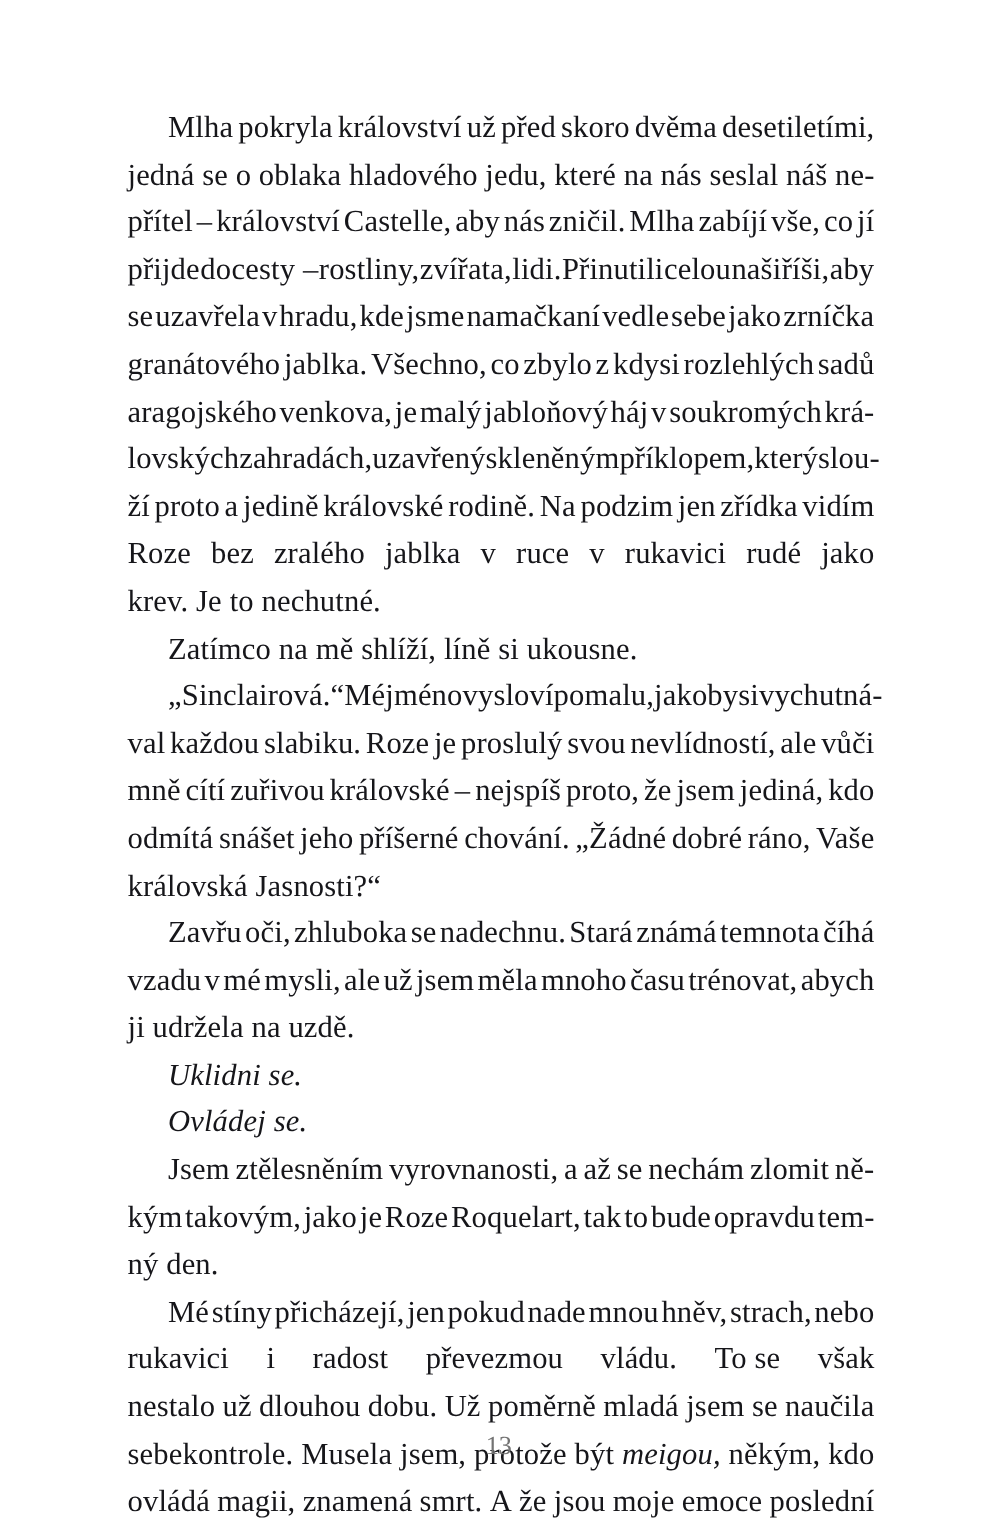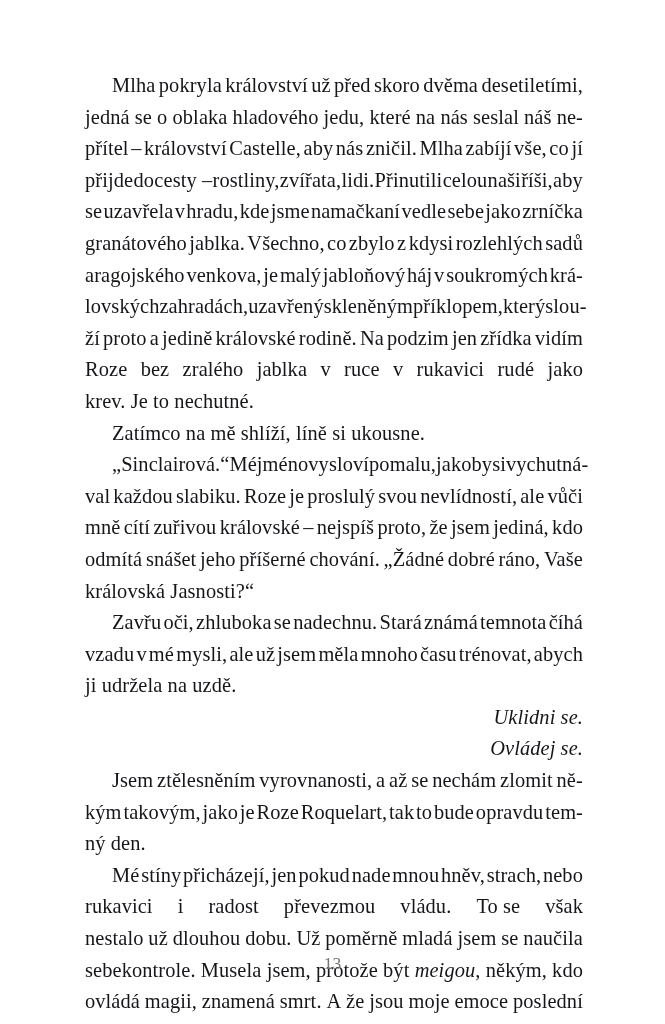--- a/index.html
+++ b/index.html
@@ -50,21 +50,20 @@
   .line.flush.indent {
     padding-left: 27px;
   }
   .line .w {
     display: inline-block;
     white-space: pre;
   }
   .line.just .w { flex: 0 0 auto; }
   .ital {
     font-style: italic;
-    text-align: right;
   }
   .folio {
     position: absolute;
     left: 0;
     top: 953px;
     width: 665px;
     text-align: center;
     font-size: 17.5px;
     color: #737373;
     font-family: Liberation Serif, serif;

